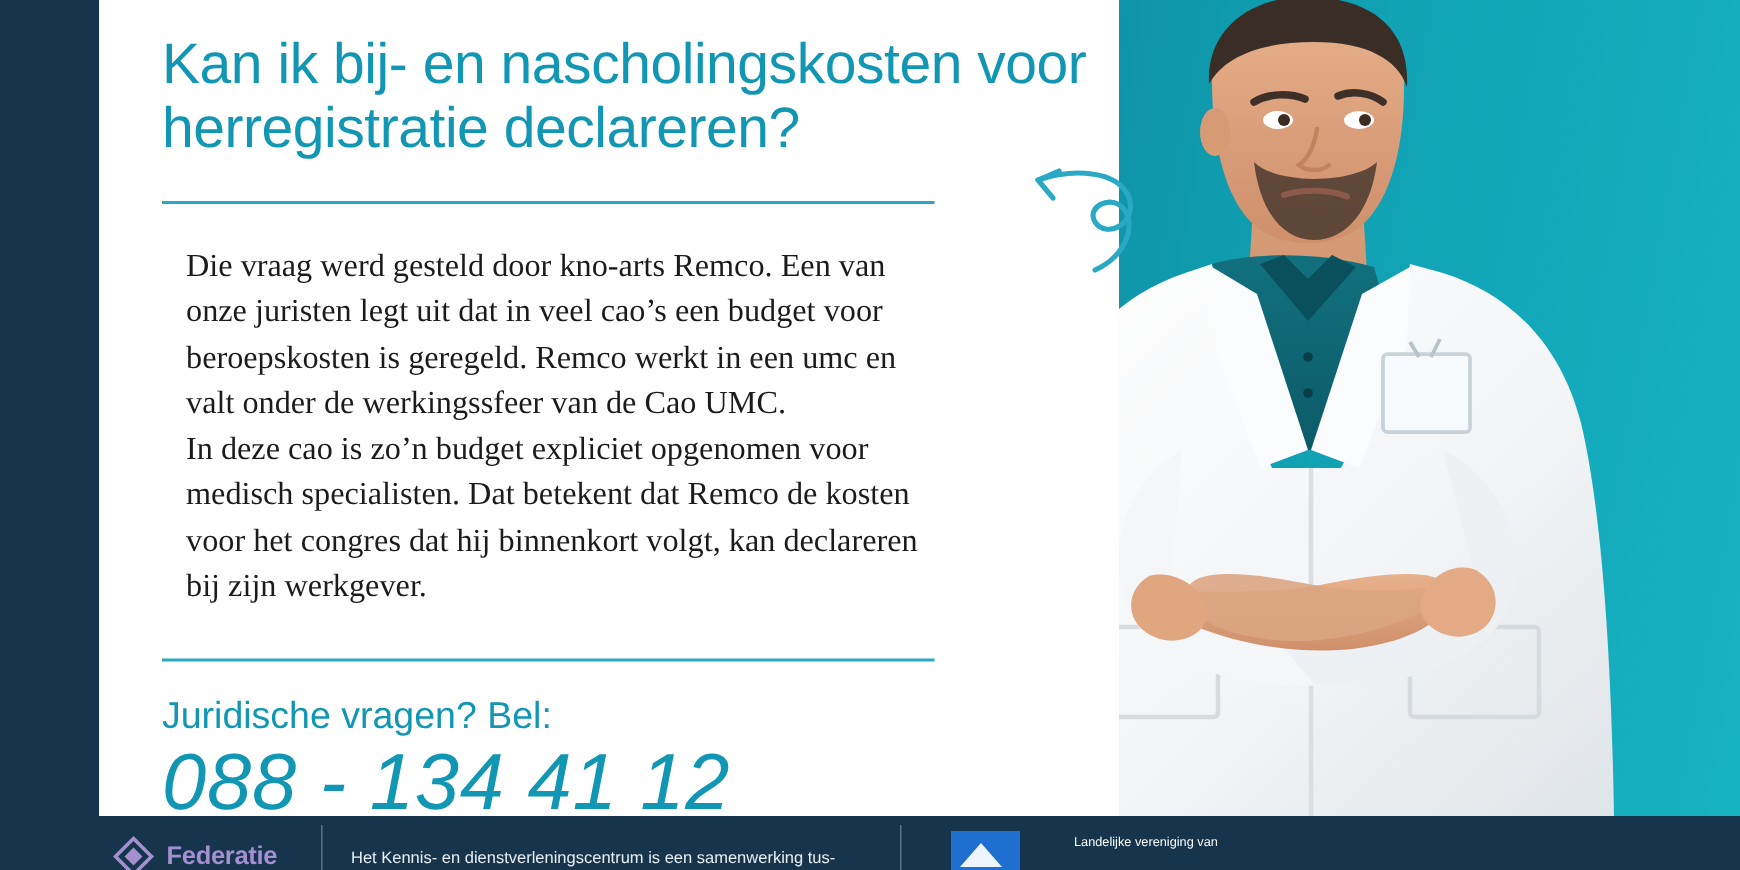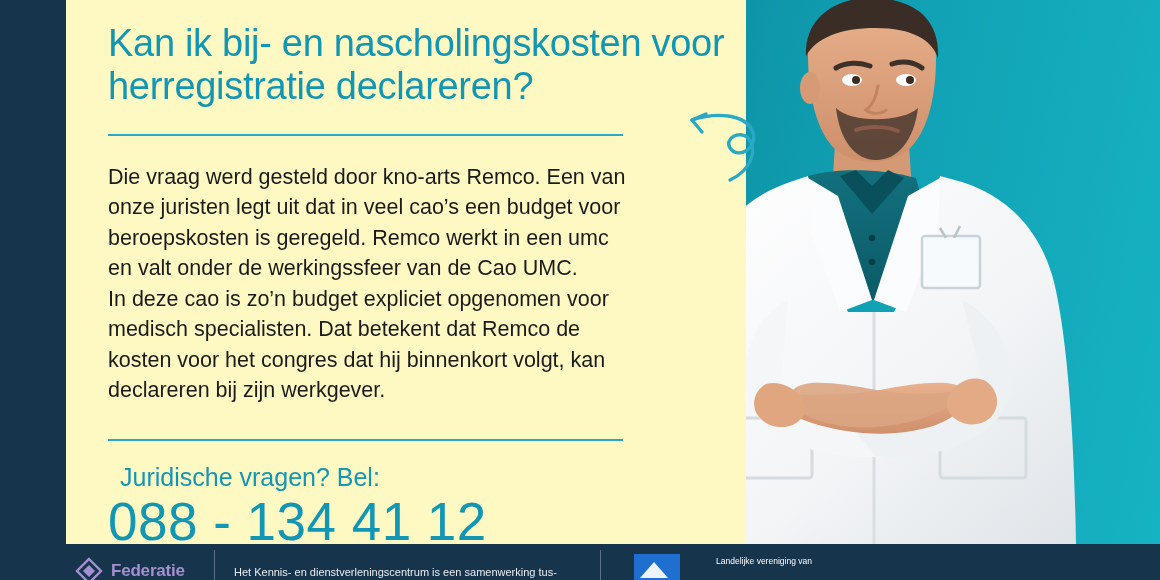--- a/index.html
+++ b/index.html
@@ -48,21 +48,21 @@
     background: #16354d;
   }
 
   
   .card {
     position: absolute;
     left: 66px;
     top: 0;
     width: 680px;
     height: 545px;
-    background: #fef9c3;
+    background: #ffffff;
   }
 
   .card-inner {
     position: absolute;
     left: 42px;
     top: 22px;
     width: 595px;
   }
 
   .headline {
@@ -84,44 +84,46 @@
 
   .body-copy {
     margin: 26px 0 0 0;
     color: #1b1b1b;
     font-size: 21.5px;
     line-height: 1.42;
     width: 530px;
   }
 
   .body-copy p {
-    margin: 0;
+    margin: 16px;
+    font-family: Liberation Serif, serif;
   }
 
   .rule2 {
     height: 2px;
     background: #2aa9c4;
     width: 515px;
     margin: 33px 0 0 0;
   }
 
   .cta-label {
-    margin: 22px 0 0 12px;
+    margin: 22px 0 0 0;
     color: #1196b4;
     font-size: 25px;
     font-weight: 400;
   }
 
   .cta-phone {
     margin: 2px 0 0 0;
     color: #1196b4;
     font-size: 53px;
     font-weight: 400;
     letter-spacing: 0.5px;
     line-height: 1.05;
+    font-style: italic;
   }
 
   
   .arrow-doodle {
     position: absolute;
     left: 682px;
     top: 108px;
     width: 90px;
     height: 80px;
     pointer-events: none;

